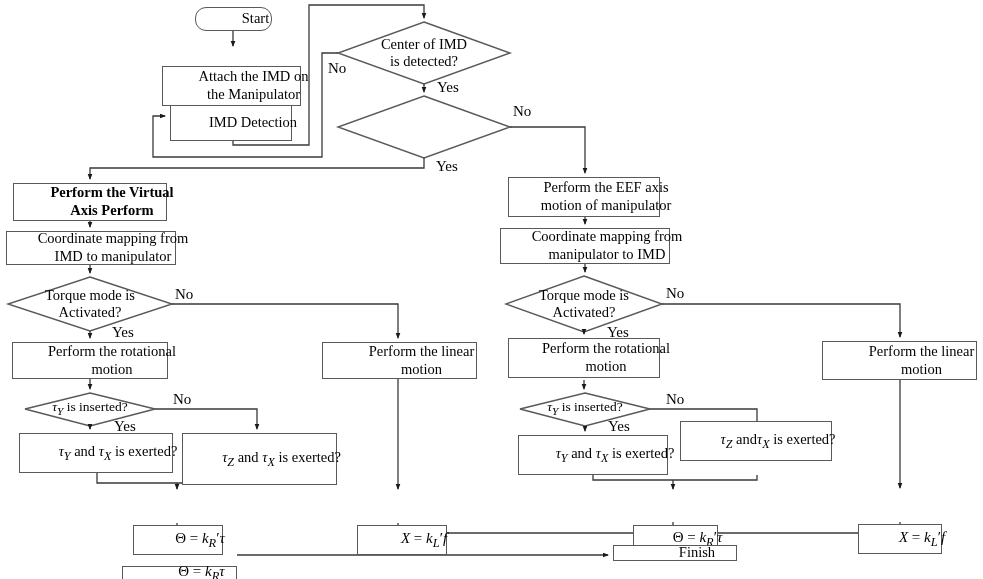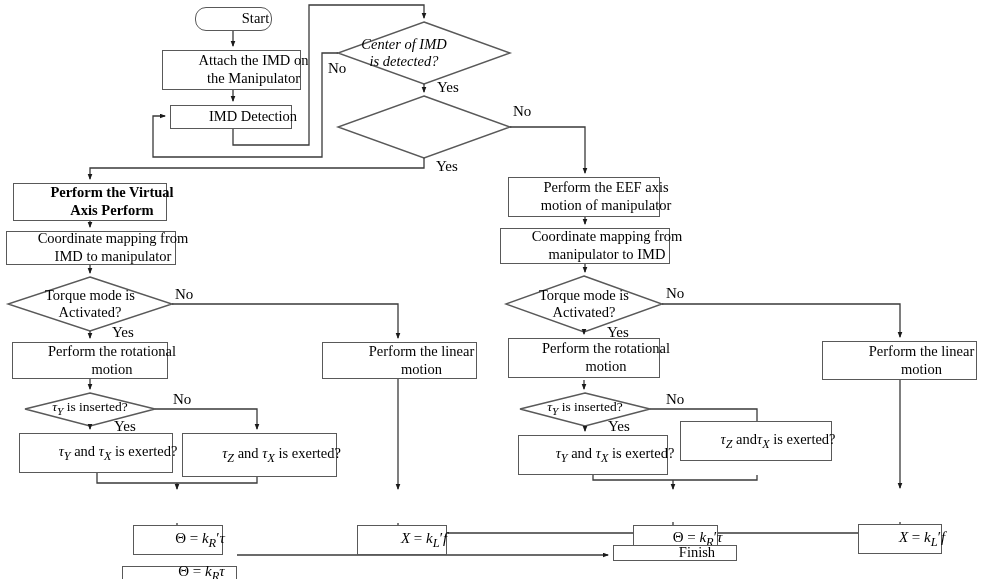--- a/index.html
+++ b/index.html
@@ -75,26 +75,26 @@
       <path d="M673,522 L673,541" marker-end="url(#arr)"></path>
       <path d="M900,380 L900,488" marker-end="url(#arr)"></path>
       <path d="M900,522 L900,533 L673,533"></path>
     </g>
   </svg>
 
   <div class="node rounded" style="left:195px;top:7px;width:77px;height:24px;">
     <span class="ln">Start</span>
   </div>
 
-  <div class="node" style="left:162px;top:50px;width:139px;height:40px;">
+  <div class="node" style="left:162px;top:66px;width:139px;height:40px;">
     <span class="ln">Attach the IMD on</span>
     <span class="ln">the Manipulator</span>
   </div>
 
-  <div class="node" style="left:170px;top:105px;width:122px;height:24px;">
+  <div class="node" style="left:170px;top:105px;width:122px;height:36px;">
     <span class="ln">IMD Detection</span>
   </div>
 
   <div class="node" style="left:13px;top:183px;width:154px;height:38px;font-weight:bold;">
     <span class="ln">Perform the Virtual</span>
     <span class="ln">Axis Perform</span>
   </div>
 
   <div class="node" style="left:6px;top:231px;width:170px;height:34px;">
     <span class="ln">Coordinate mapping from</span>
@@ -108,21 +108,21 @@
 
   <div class="node" style="left:322px;top:342px;width:155px;height:37px;">
     <span class="ln">Perform the linear</span>
     <span class="ln">motion</span>
   </div>
 
   <div class="node" style="left:19px;top:433px;width:154px;height:40px;">
     <span class="ln"><i>τ<sub>Y</sub></i> and <i>τ<sub>X</sub></i> is exerted?</span>
   </div>
 
-  <div class="node" style="left:182px;top:433px;width:155px;height:44px;">
+  <div class="node" style="left:182px;top:433px;width:155px;height:52px;">
     <span class="ln"><i>τ<sub>Z</sub></i> and <i>τ<sub>X</sub></i> is exerted?</span>
   </div>
 
   <div class="node formula" style="left:133px;top:493px;width:90px;height:30px;">
     <span class="ln">Θ = <i>k<sub>R</sub></i>′<i>τ</i></span>
   </div>
 
   <div class="node formula" style="left:122px;top:534px;width:115px;height:37px;">
     <span class="ln">Θ = <i>k<sub>R</sub>τ</i></span>
     <span class="ln"><i>x⃗<sub>e</sub></i> = <i>p⃗<sub>e</sub></i>′ − <i>p⃗<sub>e</sub></i></span>
@@ -165,21 +165,21 @@
   </div>
 
   <div class="node formula" style="left:858px;top:492px;width:84px;height:30px;">
     <span class="ln"><i>X</i> = <i>k<sub>L</sub></i>′<i>f</i></span>
   </div>
 
   <div class="node" style="left:613px;top:545px;width:124px;height:16px;">
     <span class="ln">Finish</span>
   </div>
 
-  <div class="dtext" style="left:318px;top:24px;width:172px;height:58px;font-style:italic;">
+  <div class="dtext" style="left:338px;top:24px;width:172px;height:58px;">
     <span class="ln">Center of IMD</span>
     <span class="ln">is detected?</span>
   </div>
 
 
   <div class="dtext" style="left:8px;top:280px;width:164px;height:48px;">
     <span class="ln">Torque mode is</span>
     <span class="ln">Activated?</span>
   </div>
 

